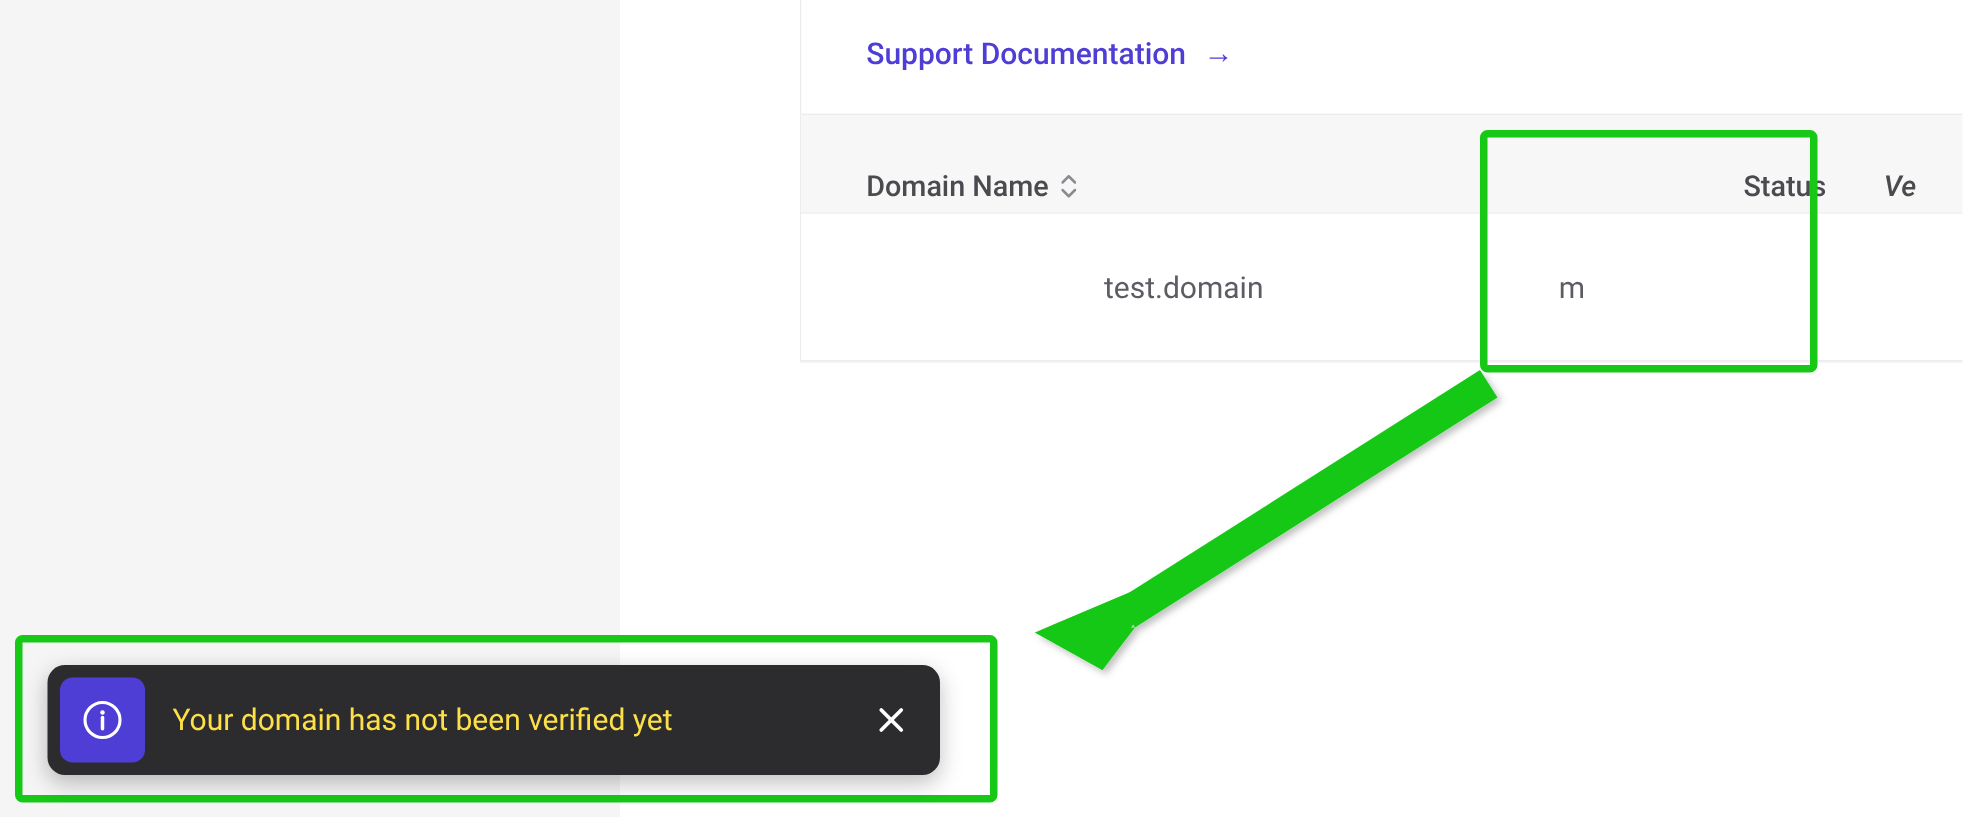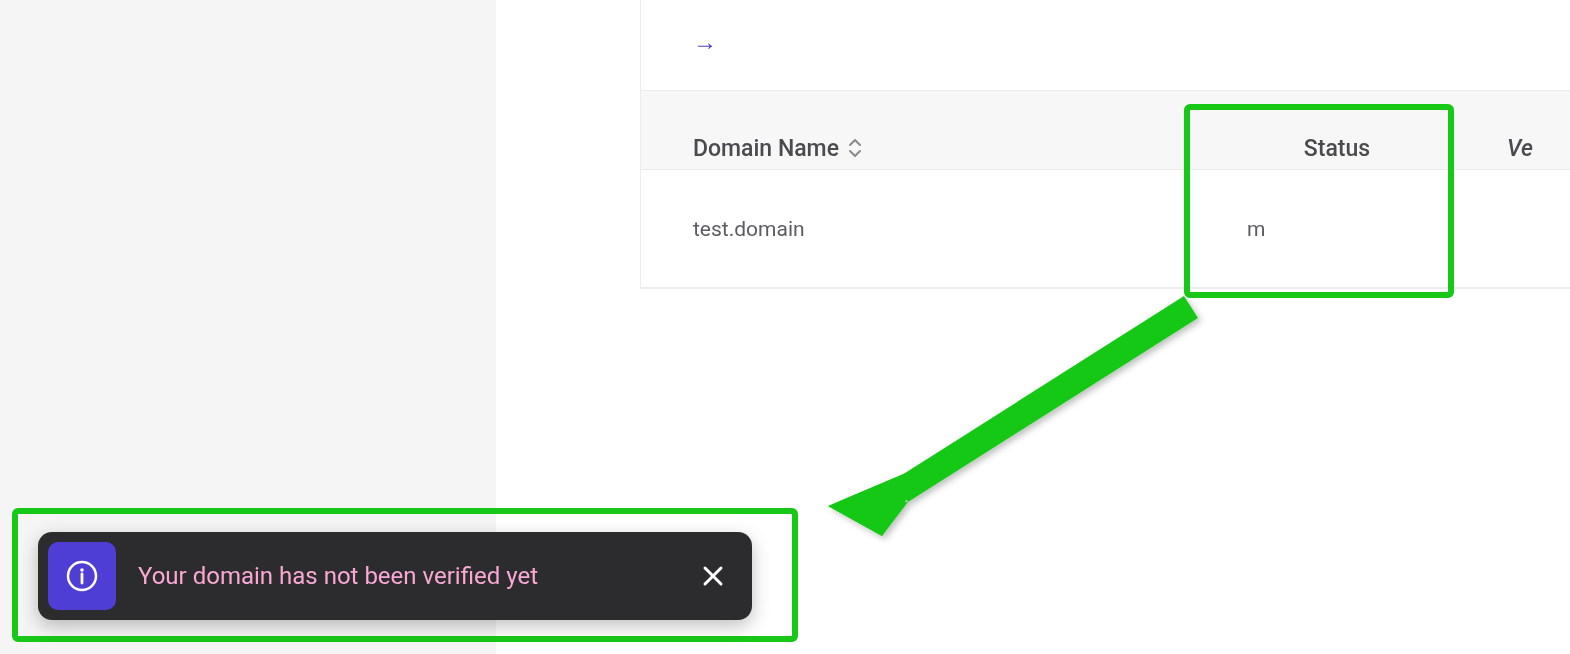--- a/index.html
+++ b/index.html
@@ -63,34 +63,35 @@
     .th {
       color: #4a4a4f;
       font-size: 23px;
       font-weight: 500;
       display: flex;
       align-items: center;
       gap: 10px;
       margin-top: 36px;
     }
     .th-domain { padding-left: 52px; width: 560px; }
-    .th-status { width: 260px; justify-content: center; padding-left: 12px;}
+    .th-status { width: 260px; justify-content: flex-end; padding-left: 12px;}
     .th-verify { padding-left: 46px; font-style: italic; }
     .sort-icon svg { display: block; }
     .table-row {
       display: flex;
       align-items: center;
       height: 118px;
       border-bottom: 1px solid #ececee;
       background: #fff;
     }
     .td {
       color: #6f6f75;
-      font-size: 21px;
+      font-size: 24px;
       font-weight: 400;
+      text-align: center;
     }
     .td-domain { padding-left: 52px; width: 560px; color:#5c5c63;}
     .td-status { width: 260px; display: flex; align-items: center; gap: 14px; padding-left: 12px;}
     .td-verify { padding-left: 46px; color:#5c5c63;}
     .refresh-icon svg { display: block; }
     .highlight-box-status {
       position: absolute;
       left: 1184px;
       top: 104px;
       width: 270px;
@@ -127,21 +128,21 @@
       width: 68px;
       height: 68px;
       background: #4f3ed6;
       border-radius: 10px;
       display: flex;
       align-items: center;
       justify-content: center;
       flex-shrink: 0;
     }
     .toast-text {
-      color: #f9a8d4;
+      color: #fde047;
       font-size: 24px;
       font-weight: 400;
       flex: 1;
     }
     .toast-close {
       width: 30px;
       height: 30px;
       display: flex;
       align-items: center;
       justify-content: center;
@@ -157,20 +158,21 @@
   </style>
 </head>
 <body>
 
 <div class="sidebar"></div>
 
 <div class="main"></div>
 
 <div class="card">
   <div class="support-link">
+    <span>Support Documentation</span>
     <span class="arrow">→</span>
   </div>
   <div class="table-header">
     <div class="th th-domain">
       <span>Domain Name</span>
       <span class="sort-icon">
         <svg width="12" height="20" viewBox="0 0 12 20">
           <path d="M1 7 L6 2 L11 7" stroke="#8a8a90" stroke-width="2" fill="none" stroke-linecap="round" stroke-linejoin="round"></path>
           <path d="M1 13 L6 18 L11 13" stroke="#8a8a90" stroke-width="2" fill="none" stroke-linecap="round" stroke-linejoin="round"></path>
         </svg>

